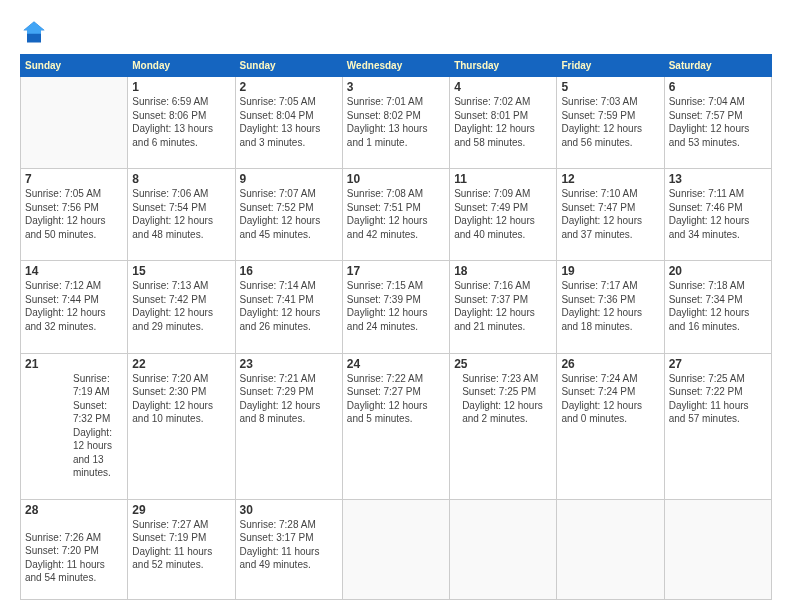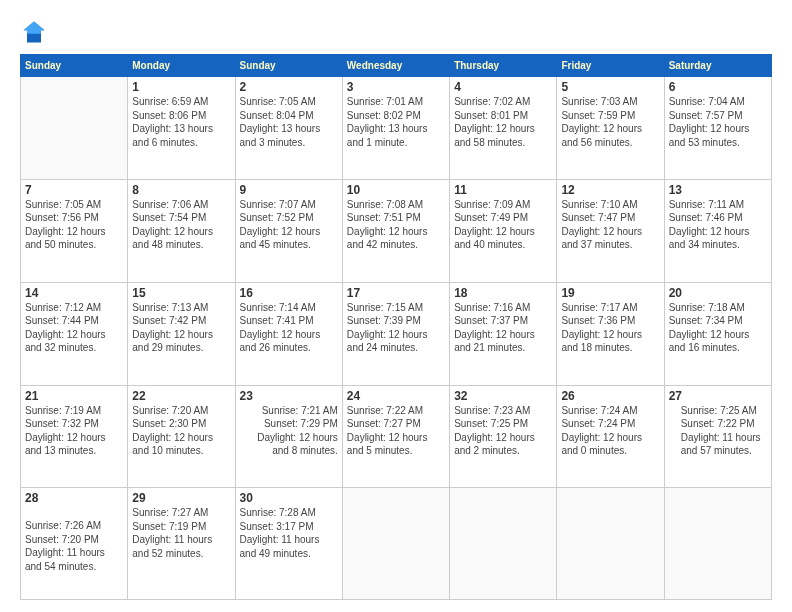--- a/index.html
+++ b/index.html
@@ -272,63 +272,63 @@
             <span class="day-number">20</span>
             <div class="day-info" style="white-space: pre-line;">Sunrise: 7:18 AM
 Sunset: 7:34 PM
 Daylight: 12 hours
 and 16 minutes.</div>
           </td>
         </tr>
         <tr>
           <td>
             <span class="day-number">21</span>
-            <div class="day-info" style="white-space: pre-line;">Sunrise: 7:19 AM
+            <div class="day-info" style="white-space: pre-line; margin-left: 48px;">Sunrise: 7:19 AM
 Sunset: 7:32 PM
 Daylight: 12 hours
 and 13 minutes.</div>
           </td>
           <td>
             <span class="day-number">22</span>
             <div class="day-info" style="white-space: pre-line;">Sunrise: 7:20 AM
 Sunset: 2:30 PM
 Daylight: 12 hours
 and 10 minutes.</div>
           </td>
           <td>
             <span class="day-number">23</span>
-            <div class="day-info" style="white-space: pre-line; text-align: right;">Sunrise: 7:21 AM
+            <div class="day-info" style="white-space: pre-line;">Sunrise: 7:21 AM
 Sunset: 7:29 PM
 Daylight: 12 hours
 and 8 minutes.</div>
           </td>
           <td>
             <span class="day-number">24</span>
             <div class="day-info" style="white-space: pre-line;">Sunrise: 7:22 AM
 Sunset: 7:27 PM
 Daylight: 12 hours
 and 5 minutes.</div>
           </td>
           <td>
-            <span class="day-number">32</span>
-            <div class="day-info" style="white-space: pre-line;">Sunrise: 7:23 AM
+            <span class="day-number">25</span>
+            <div class="day-info" style="white-space: pre-line; margin-left: 8px;">Sunrise: 7:23 AM
 Sunset: 7:25 PM
 Daylight: 12 hours
 and 2 minutes.</div>
           </td>
           <td>
             <span class="day-number">26</span>
             <div class="day-info" style="white-space: pre-line;">Sunrise: 7:24 AM
 Sunset: 7:24 PM
 Daylight: 12 hours
 and 0 minutes.</div>
           </td>
           <td>
             <span class="day-number">27</span>
-            <div class="day-info" style="white-space: pre-line; margin-left: 12px;">Sunrise: 7:25 AM
+            <div class="day-info" style="white-space: pre-line;">Sunrise: 7:25 AM
 Sunset: 7:22 PM
 Daylight: 11 hours
 and 57 minutes.</div>
           </td>
         </tr>
         <tr class="last-row">
           <td>
             <span class="day-number">28</span>
             <div class="day-info" style="white-space: pre-line; margin-top: 14px;">Sunrise: 7:26 AM
 Sunset: 7:20 PM

